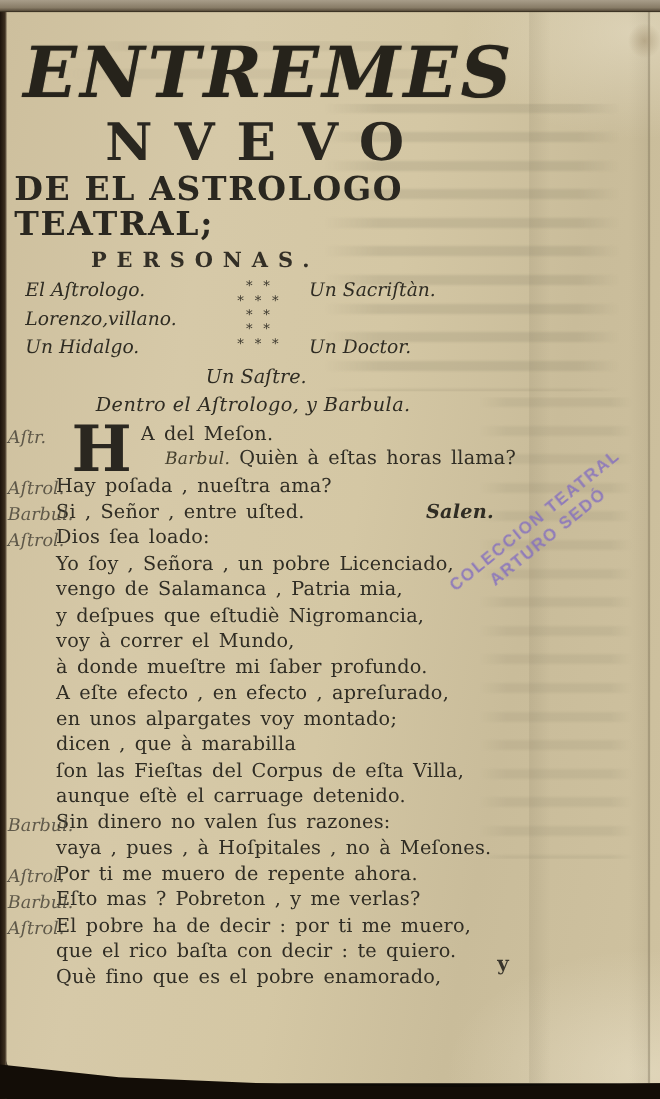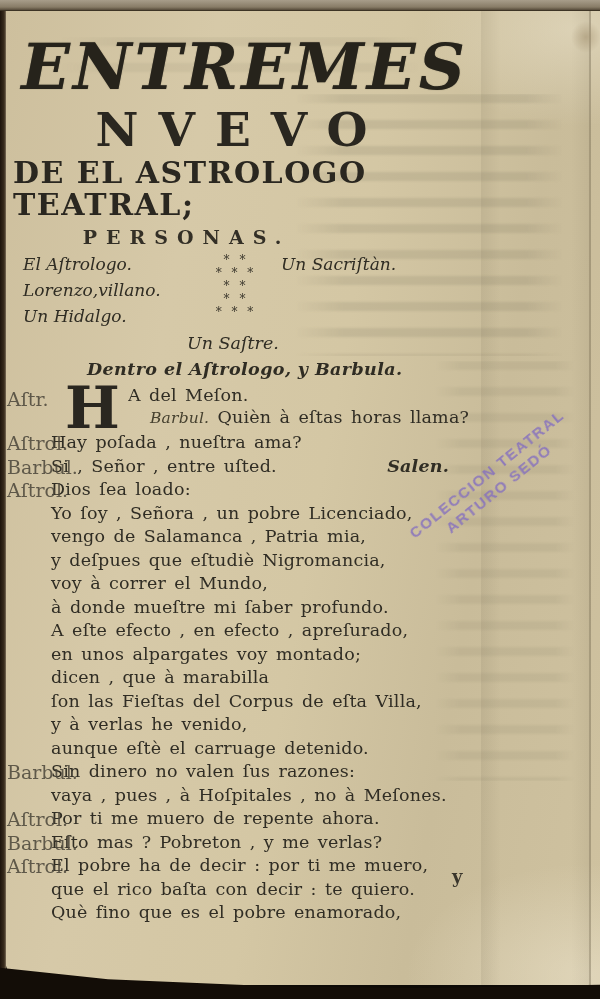--- a/index.html
+++ b/index.html
@@ -68,32 +68,32 @@
   
   .cast{position:relative;margin-top:4px;width:470px;font-style:italic;font-size:17px;}
   .cast-row{display:flex;line-height:26px;}
   .c-l{width:196px;padding-left:14px;}
   .c-r{padding-left:62px;}
   .cast-orn{position:absolute;left:196px;top:0;width:62px;height:78px;
     text-align:center;font-style:normal;font-size:12px;line-height:13px;
     letter-spacing:3px;color:#3a362c;padding-top:3px;}
   .cast-orn div{white-space:pre;}
   .cast-center{margin-top:2px;padding-left:178px;font-style:italic;font-size:17.5px;line-height:24px;}
-  .open-dir{margin-top:2px;padding-left:78px;font-style:italic;font-weight:700;
+  .open-dir{margin-top:2px;padding-left:78px;font-style:italic;font-weight:400;
     font-size:17.5px;line-height:24px;letter-spacing:.4px;}
   
   .dialogue{margin-top:2px;width:468px;font-size:17.5px;letter-spacing:.2px;word-spacing:2.5px;color:#302d24;}
   .drop-block{position:relative;padding-left:54px;min-height:48px;}
   .dropcap{float:left;font-size:58px;line-height:46px;font-weight:700;
     padding:2px 8px 0 2px;color:#2a2720;}
   .drop-lines{overflow:hidden;}
   .dl1{line-height:22px;padding-top:1px;}
   .dl2{line-height:22px;padding-left:22px;}
   .dl{position:relative;padding-left:42px;line-height:23.5px;white-space:nowrap;}
-  .sp{position:absolute;left:-2px;top:1px;font-size:19px;
+  .sp{position:absolute;left:-2px;top:1px;font-style:italic;font-size:16px;
       color:#4b463a;opacity:.85;letter-spacing:0;word-spacing:0;}
   .sp-drop{top:5px;}
   .il{font-style:italic;font-size:15.5px;color:#46412f;}
   .dir{position:absolute;right:28px;top:0;font-style:italic;font-weight:700;}
   
   .catchword{position:absolute;left:447px;top:857px;font-size:18px;font-weight:700;color:#3a362c;}
   
   .stamp{
     position:absolute;left:396px;top:448px;width:212px;height:84px;
     transform:rotate(-39deg);transform-origin:center;
@@ -134,20 +134,21 @@
         </div>
         <div class="cast-row">
           <span class="c-l">El Aſtrologo.</span>
           <span class="c-r">Un Sacriſtàn.</span>
         </div>
         <div class="cast-row">
           <span class="c-l">Lorenzo,villano.</span>
         </div>
         <div class="cast-row">
           <span class="c-l">Un Hidalgo.</span>
+          <span class="c-r">Un Doctor.</span>
         </div>
       </div>
       <div class="cast-center">Un Saſtre.</div>
       <div class="open-dir">Dentro el Aſtrologo, y Barbula.</div>
 
       <div class="dialogue">
 
         <div class="drop-block">
           <span class="sp sp-drop">Aſtr.</span>
           <span class="dropcap">H</span>
@@ -162,21 +163,20 @@
         <div class="dl"><span class="sp">Aſtrol.</span><span>Dios ſea loado:</span></div>
         <div class="dl"><span class="sp"></span><span>Yo ſoy , Señora , un pobre Licenciado,</span></div>
         <div class="dl"><span class="sp"></span><span>vengo de Salamanca , Patria mia,</span></div>
         <div class="dl"><span class="sp"></span><span>y deſpues que eſtudiè Nigromancia,</span></div>
         <div class="dl"><span class="sp"></span><span>voy à correr el Mundo,</span></div>
         <div class="dl"><span class="sp"></span><span>à donde mueſtre mi ſaber profundo.</span></div>
         <div class="dl"><span class="sp"></span><span>A eſte efecto , en efecto , apreſurado,</span></div>
         <div class="dl"><span class="sp"></span><span>en unos alpargates voy montado;</span></div>
         <div class="dl"><span class="sp"></span><span>dicen , que à marabilla</span></div>
         <div class="dl"><span class="sp"></span><span>ſon las Fieſtas del Corpus de eſta Villa,</span></div>
-        <div class="dl"><span class="sp"></span><span>y à verlas he venido,</span></div>
         <div class="dl"><span class="sp"></span><span>aunque eſtè el carruage detenido.</span></div>
         <div class="dl"><span class="sp">Barbul.</span><span>Sin dinero no valen ſus razones:</span></div>
         <div class="dl"><span class="sp"></span><span>vaya , pues , à Hoſpitales , no à Meſones.</span></div>
         <div class="dl"><span class="sp">Aſtrol.</span><span>Por ti me muero de repente ahora.</span></div>
         <div class="dl"><span class="sp">Barbul.</span><span>Eſto mas ? Pobreton , y me verlas?</span></div>
         <div class="dl"><span class="sp">Aſtrol.</span><span>El pobre ha de decir : por ti me muero,</span></div>
         <div class="dl"><span class="sp"></span><span>que el rico baſta con decir : te quiero.</span></div>
         <div class="dl"><span class="sp"></span><span>Què fino que es el pobre enamorado,</span></div>
       </div>
     </div>

